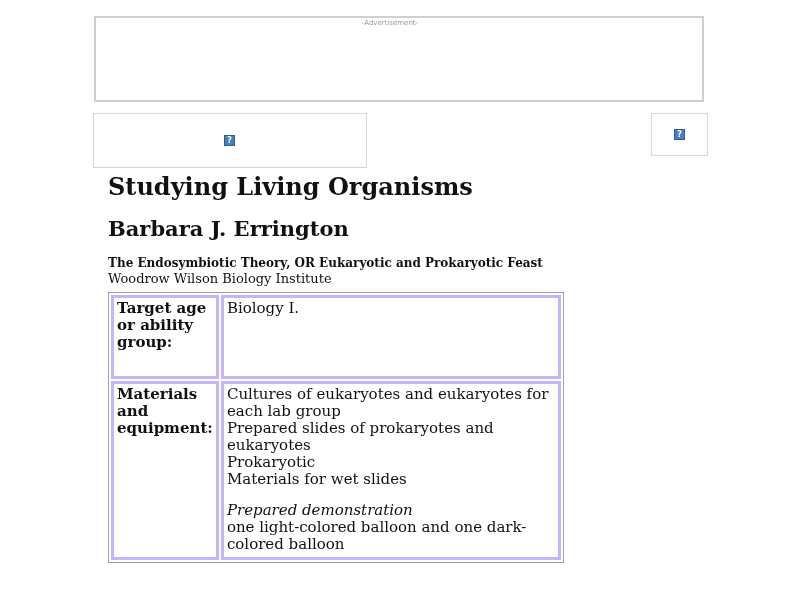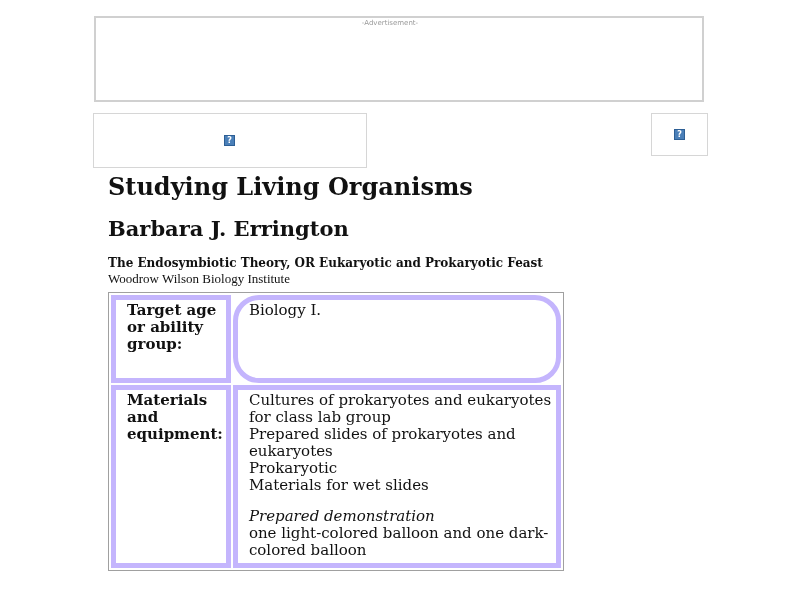--- a/index.html
+++ b/index.html
@@ -77,34 +77,33 @@
     }
     .lesson-title {
       margin-top: 14px;
       font-size: 12px;
       font-weight: bold;
       line-height: 15px;
     }
     .lesson-meta {
       font-size: 13px;
       line-height: 15px;
-      font-family: Liberation Serif, serif;
     }
     table.info-table {
       margin-top: 6px;
       border: 1px solid #a0a0a0;
       border-spacing: 2px;
       width: 456px;
       font-size: 15px;
       line-height: 17px;
     }
     table.info-table td {
-      border: 5px solid #c4b5fd;
+      border: 3px solid #c4b5fd;
       vertical-align: top;
-      padding: 2px 3px 4px 11px;
+      padding: 2px 3px 4px 3px;
     }
     td.label-cell {
       font-weight: bold;
       width: 88px;
     }
     td.value-cell { }
     .spacer { height: 14px; }
     .italic { font-style: italic; }
   </style>
 </head>
@@ -125,26 +124,26 @@
 <div class="content">
   <h1 class="page-title">Studying Living Organisms</h1>
   <h2 class="author">Barbara J. Errington</h2>
   <div class="lesson-title">The Endosymbiotic Theory, OR Eukaryotic and Prokaryotic Feast</div>
   <div class="lesson-meta">Woodrow Wilson Biology Institute</div>
 
   <table class="info-table">
     <tbody>
         <tr>
       <td class="label-cell">Target age or ability group:</td>
-      <td class="value-cell" style="height:72px;border-radius:26px;">Biology I.</td>
+      <td class="value-cell" style="height:72px;">Biology I.</td>
     </tr>
     <tr>
       <td class="label-cell">Materials and equipment:</td>
       <td class="value-cell">
-        <div>Cultures of prokaryotes and eukaryotes for class lab group</div>
+        <div>Cultures of eukaryotes and eukaryotes for each lab group</div>
         <div>Prepared slides of prokaryotes and eukaryotes</div>
         <div>Prokaryotic</div>
         <div>Materials for wet slides</div>
         <div class="spacer"></div>
         <div class="italic">Prepared demonstration</div>
         <div>one light-colored balloon and one dark- colored balloon</div>
 
       </td>
     </tr>
   </tbody>

